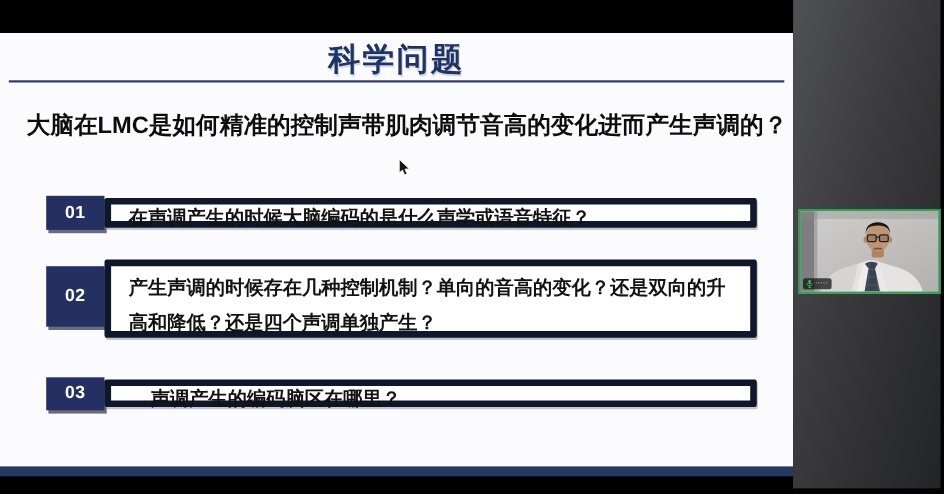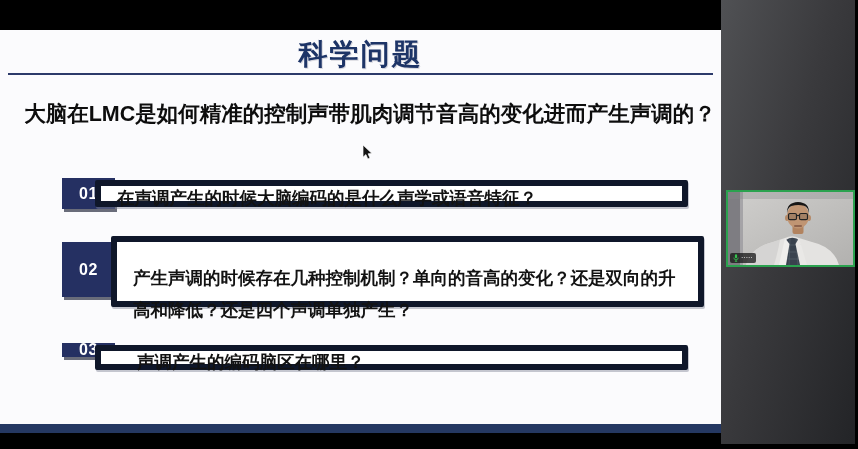--- a/index.html
+++ b/index.html
@@ -37,36 +37,35 @@
     font-size: 21.5px; font-weight: bold; color: #0d0d0d;
     white-space: nowrap; line-height: 30px; text-align: center;
   }
 
   .num-badge {
     position: absolute; left: 42px; width: 53px;
     background: #253062;
     color: #ffffff; font-weight: bold; font-size: 16px; letter-spacing: .5px;
     display: flex; align-items: center; justify-content: center;
     box-shadow: 2px 3px 0 rgba(9,13,35,.6);
-    margin-left: 20px;
   }
   .q-box {
     position: absolute; left: 95px; width: 593px;
     background: #ffffff;
     border: 6px solid #0f172a; border-radius: 2px;
     box-shadow: 1px 2px 0 rgba(128,133,150,.45);
     font-size: 17.5px; font-weight: bold; color: #121212;
     padding-left: 16px; padding-right: 6px;
     word-break: break-all;
   }
   #badge-1 { top: 148px; height: 31px; }
   #box-1   { top: 150px; height: 27px; line-height: 25px; }
   #badge-2 { top: 212px; height: 55px; }
-  #box-2   { top: 206px; height: 71px; line-height: 32px; padding-top: 20px; margin-left: 16px; }
-  #badge-3 { top: 313px; height: 14px; }
+  #box-2   { top: 206px; height: 71px; line-height: 32px; padding-top: 3px; }
+  #badge-3 { top: 313px; height: 30px; }
   #box-3   { top: 315px; height: 25px; line-height: 23px; padding-left: 36px; }
 
   .bottom-bar {
     position: absolute; left: 0; top: 424px;
     width: 721px; height: 9px;
     background: #253862;
   }
 
   
   .side-panel {

